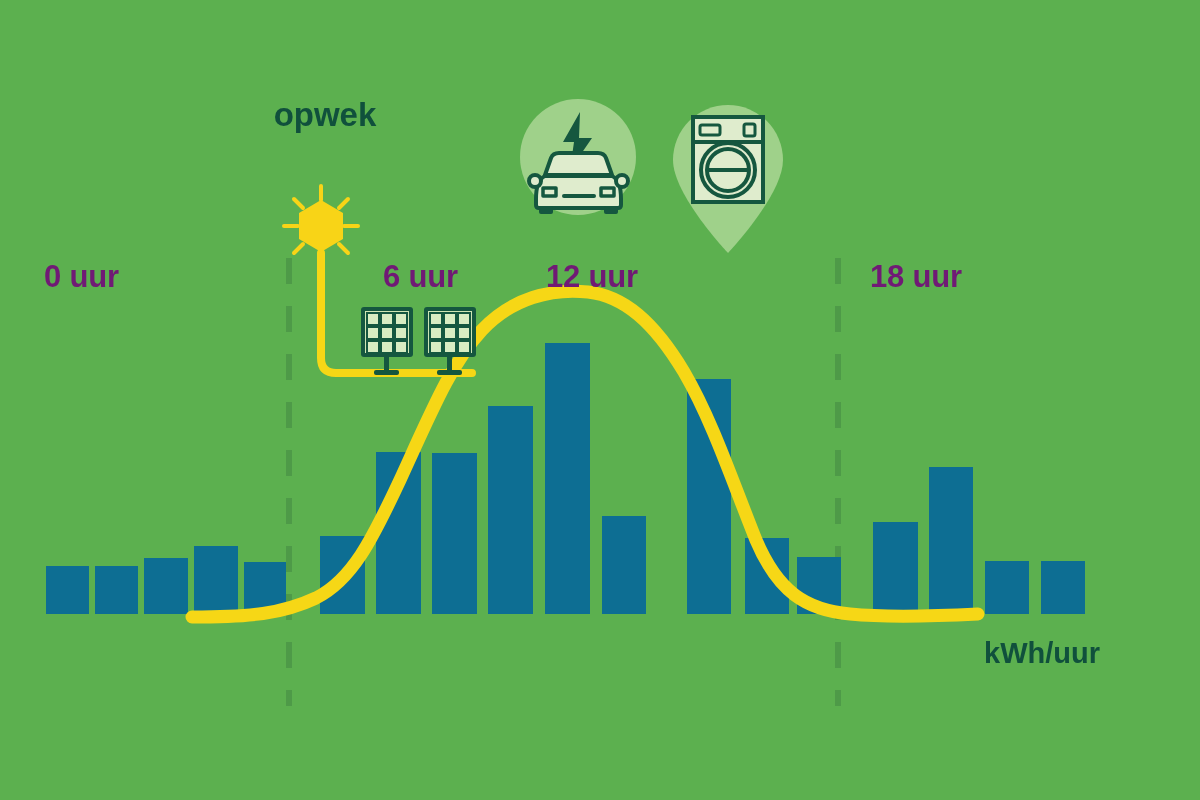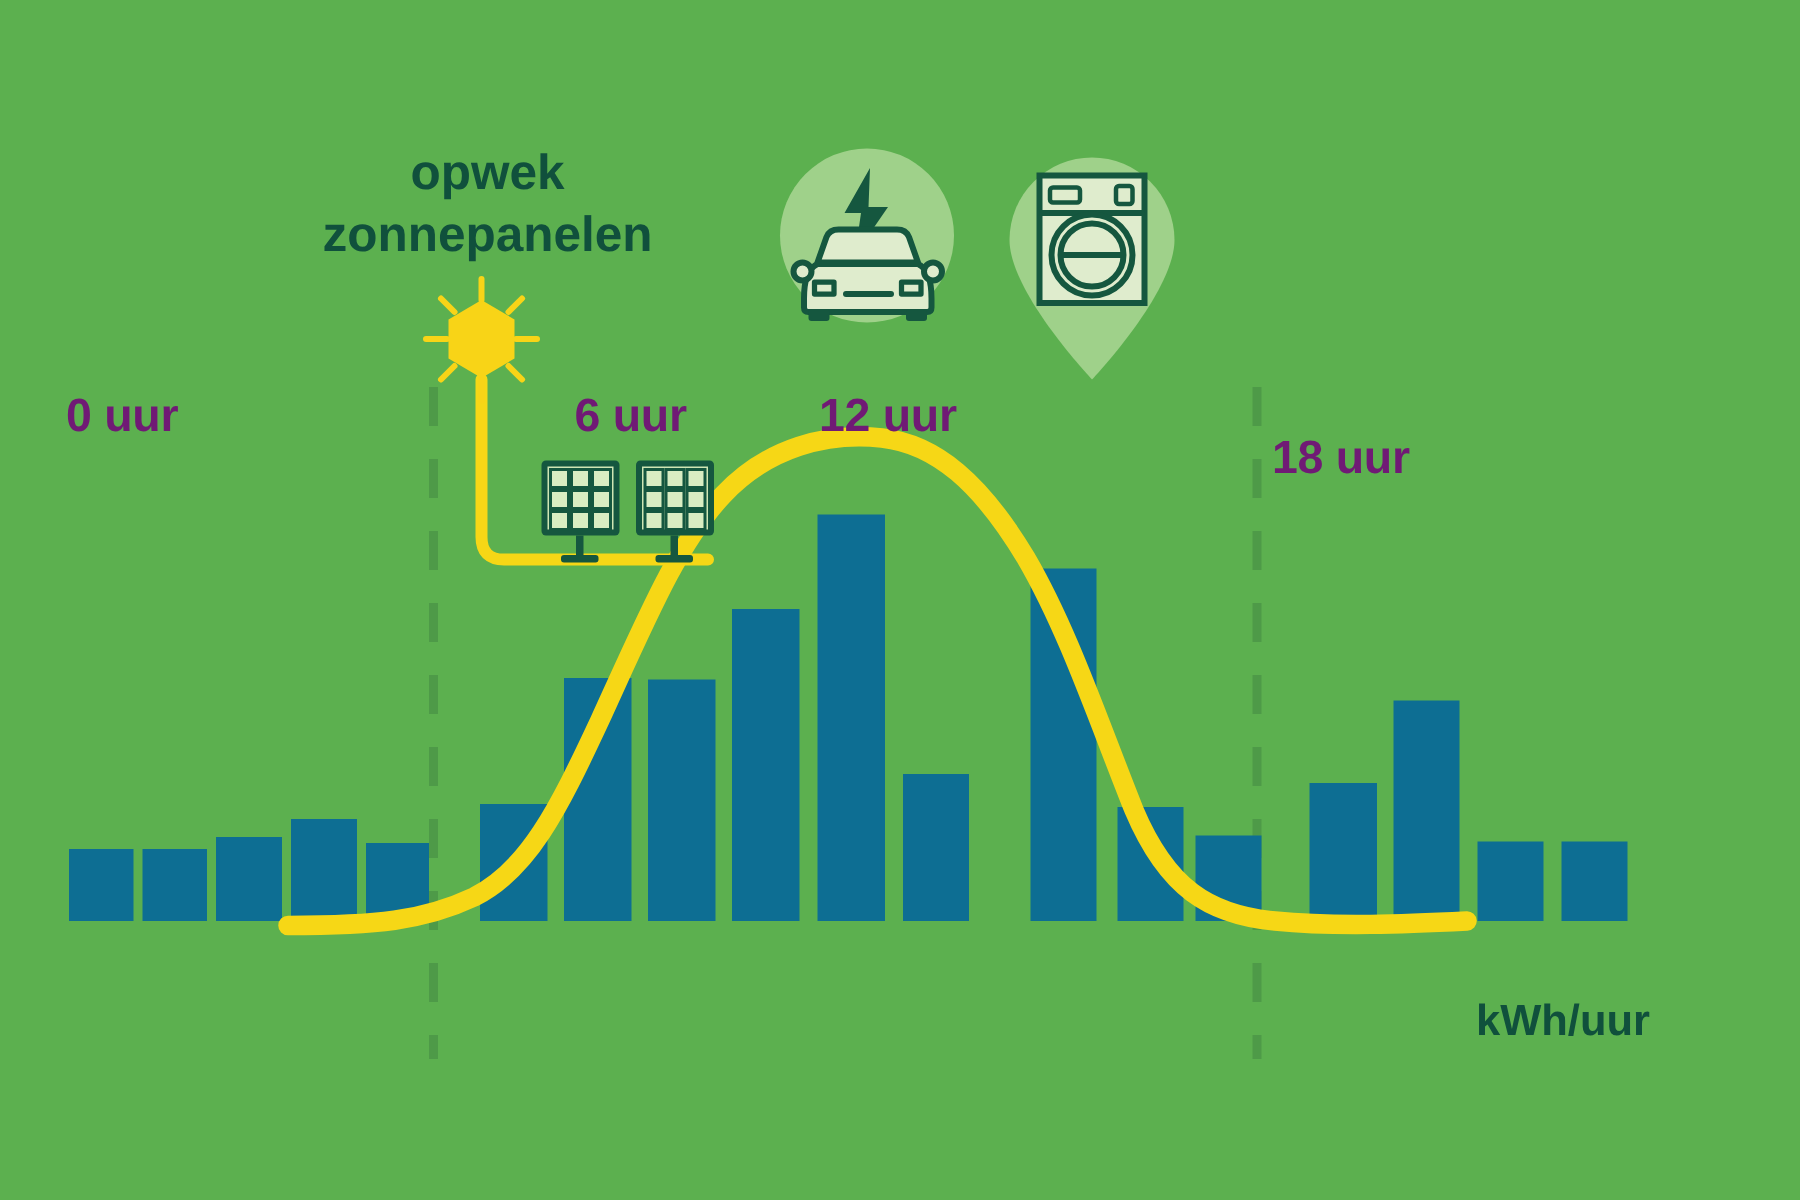--- a/index.html
+++ b/index.html
@@ -164,25 +164,24 @@
         <circle cx="728" cy="170" r="27" fill="#dfeccd" stroke="#15573f" stroke-width="4"></circle>
         <circle cx="728" cy="170" r="21" fill="#dfeccd" stroke="#15573f" stroke-width="4"></circle>
         <line x1="708" y1="170" x2="748" y2="170" stroke="#15573f" stroke-width="4"></line>
       </g>
     </g>
 
   </svg>
 
   <div class="headline" style="left:140px;top:95px;width:370px;">
     <div>opwek</div>
-    <div>zonnepanelen</div>
   </div>
 
   <div class="time-label" style="left:44px;top:259px;">0 uur</div>
   <div class="time-label" style="left:383px;top:259px;">6 uur</div>
   <div class="time-label" style="left:546px;top:259px;">12 uur</div>
-  <div class="time-label" style="left:848px;top:259px;margin-top:28px;">18 uur</div>
+  <div class="time-label" style="left:870px;top:259px;">18 uur</div>
 
-  <div class="axis-label" style="right:100px;top:664px;">
+  <div class="axis-label" style="right:100px;top:636px;">
     <div>kWh/uur</div>
   </div>
 
 </div>
 
 </body></html>

